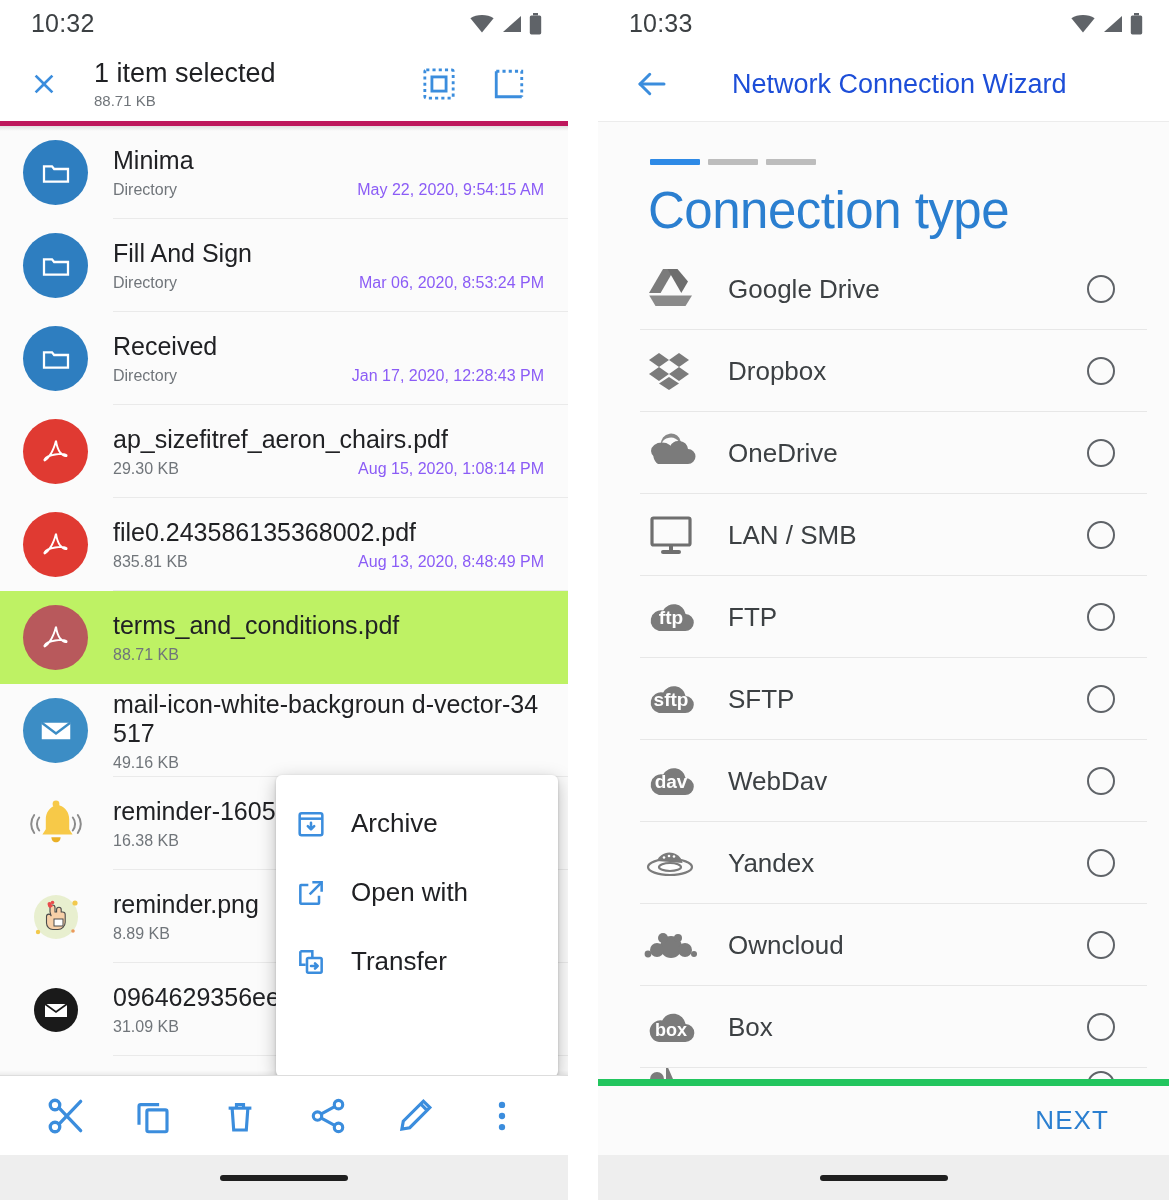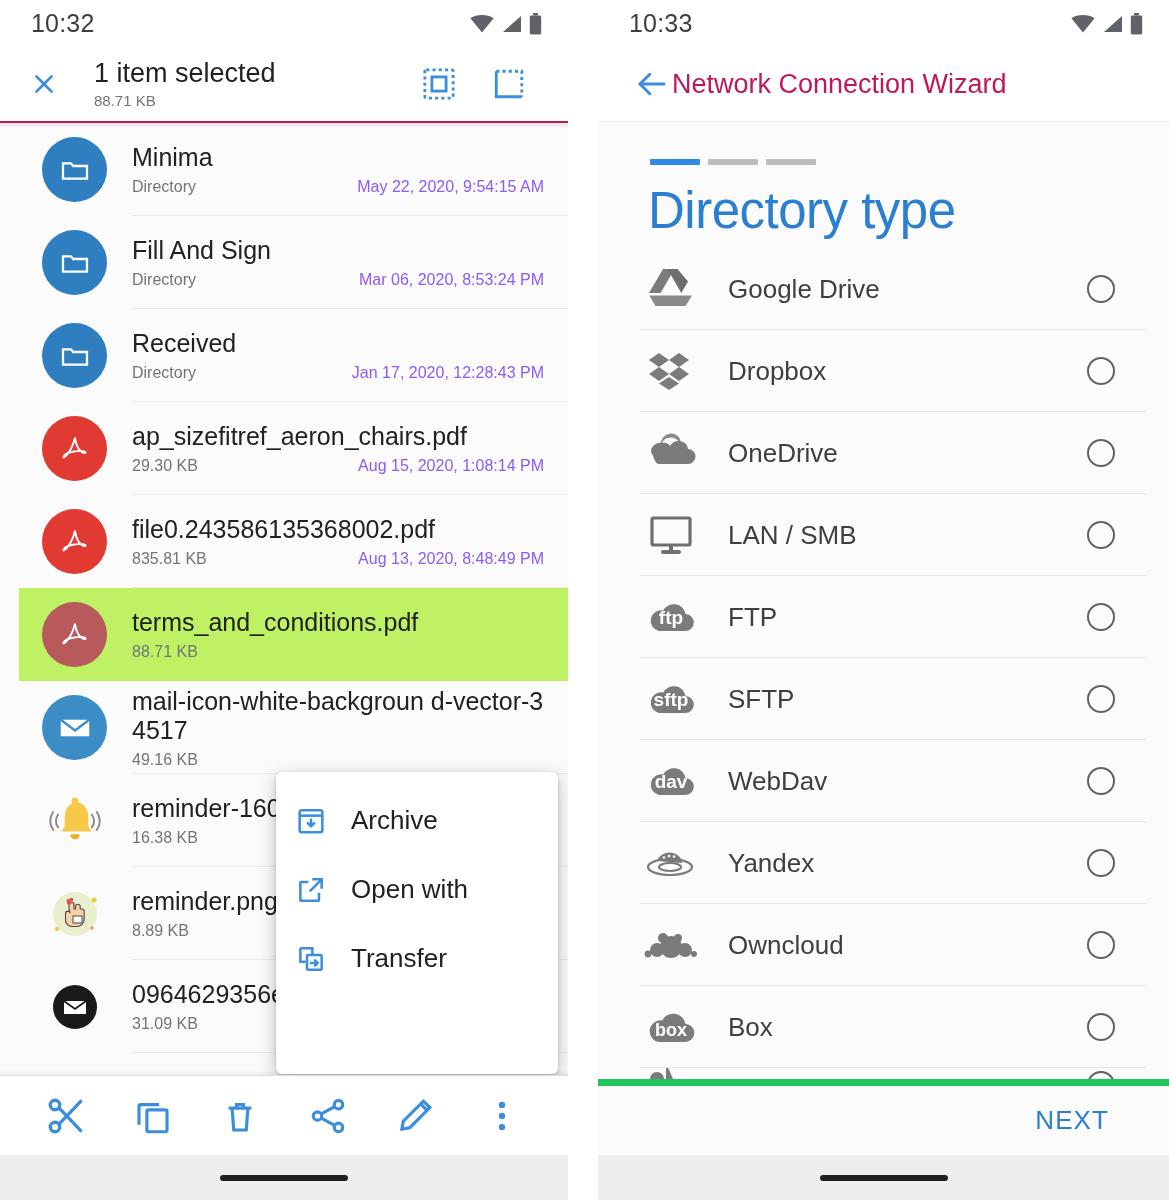--- a/index.html
+++ b/index.html
@@ -55,22 +55,21 @@
   .sel-sub { font-size: 15px; color: #70757a; margin-top: 3px; }
   .sel-actions { display: flex; align-items: center; gap: 36px; margin-right: 18px; }
   .sel-actions .ico { width: 34px; height: 34px; }
 
   
   .filelist {
     flex: 1 1 auto;
     background: #fbfbfb;
     overflow: hidden;
     position: relative;
-    border-top: 2px solid #be185d;
-    padding-left: 19px;
+    border-top: 5px solid #be185d;
   }
   .filelist::before{
     content:"";
     position:absolute; top:0; left:0; right:0; height:5px;
     background: linear-gradient(to bottom, rgba(0,0,0,0.10), rgba(0,0,0,0));
     pointer-events:none; z-index: 3;
   }
   .frow {
     position: relative;
     height: 93px;
@@ -134,21 +133,21 @@
   .navbar { height: 45px; background: #eeeeee; display:flex; align-items:center; justify-content:center; flex:0 0 auto; }
   .navpill { width: 128px; height: 6px; border-radius: 3px; background: #1f1f1f; }
 
   
   .wiz-appbar {
     height: 75px; background: #ffffff; display: flex; align-items: center;
     padding: 0 26px 0 34px; flex: 0 0 auto;
     border-bottom: 1px solid #ececec;
   }
   .wiz-back { width: 40px; height: 40px; display:flex; align-items:center; justify-content:center; }
-  .wiz-title { font-size: 27px; color: #be185d; }
+  .wiz-title { margin-left: 60px; font-size: 27px; color: #1d4ed8; }
   .wiz-body { flex: 1 1 auto; background: #fbfbfb; overflow: hidden; position: relative; }
   .steps { display: flex; gap: 8px; padding: 37px 0 0 52px; }
   .step { width: 50px; height: 6px; border-radius: 1px; background: #bdbdbd; }
   .step.active { background: #2e8ae6; }
   .wiz-h1 { font-size: 51px; color: #2b7fd0; font-weight: 400; padding: 16px 0 8px 50px; letter-spacing: -0.5px; }
   .clist { padding: 0 0 0 0; }
   .crow { position: relative; height: 82px; display: flex; align-items: center; padding: 0 34px 0 42px; }
   .crow .cdiv { position: absolute; left: 42px; right: 22px; bottom: 0; height: 1px; background: #e7e7e7; }
   .cico { width: 62px; height: 56px; flex: 0 0 auto; display:flex; align-items:center; justify-content:center; }
   .clabel { margin-left: 26px; flex: 1; font-size: 26px; color: #3c4043; }
@@ -507,21 +506,21 @@
       </div>
       <div class="wiz-title">Network Connection Wizard</div>
     </div>
 
     <div class="wiz-body">
       <div class="steps">
         <div class="step active"></div>
         <div class="step"></div>
         <div class="step"></div>
       </div>
-      <div class="wiz-h1">Directory type</div>
+      <div class="wiz-h1">Connection type</div>
 
       <div class="clist">
 
         <div class="crow">
           <span class="cico">
             <svg width="50" height="46" viewBox="0 0 50 46">
                 <path d="M17 3 3 27h11.6L28.5 3Z" fill="#7b7b7b"></path>
                 <path d="M21.5 3 35.3 27l6.7-11.5L31.5 3Z" fill="#6e6e6e"></path>
                 <path d="M3.3 29.5 9.5 40h30L46 29.5Z" fill="#8a8a8a"></path>
               </svg>

